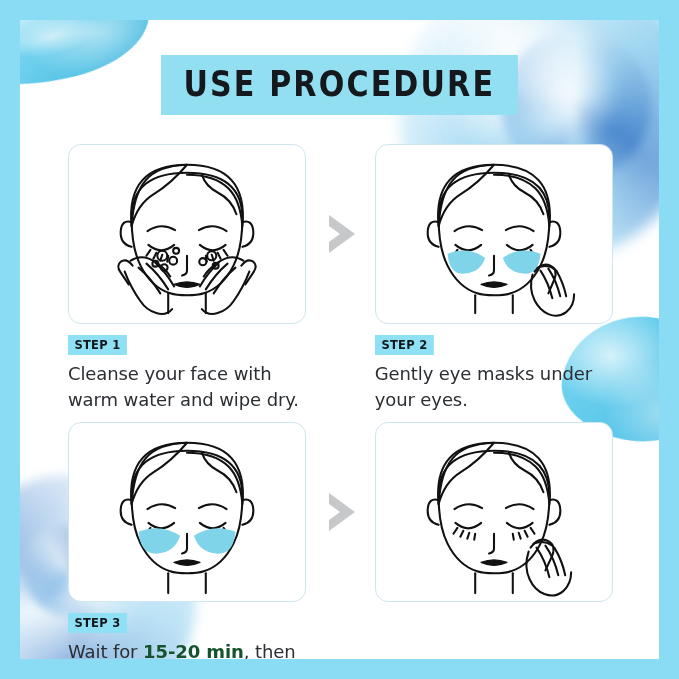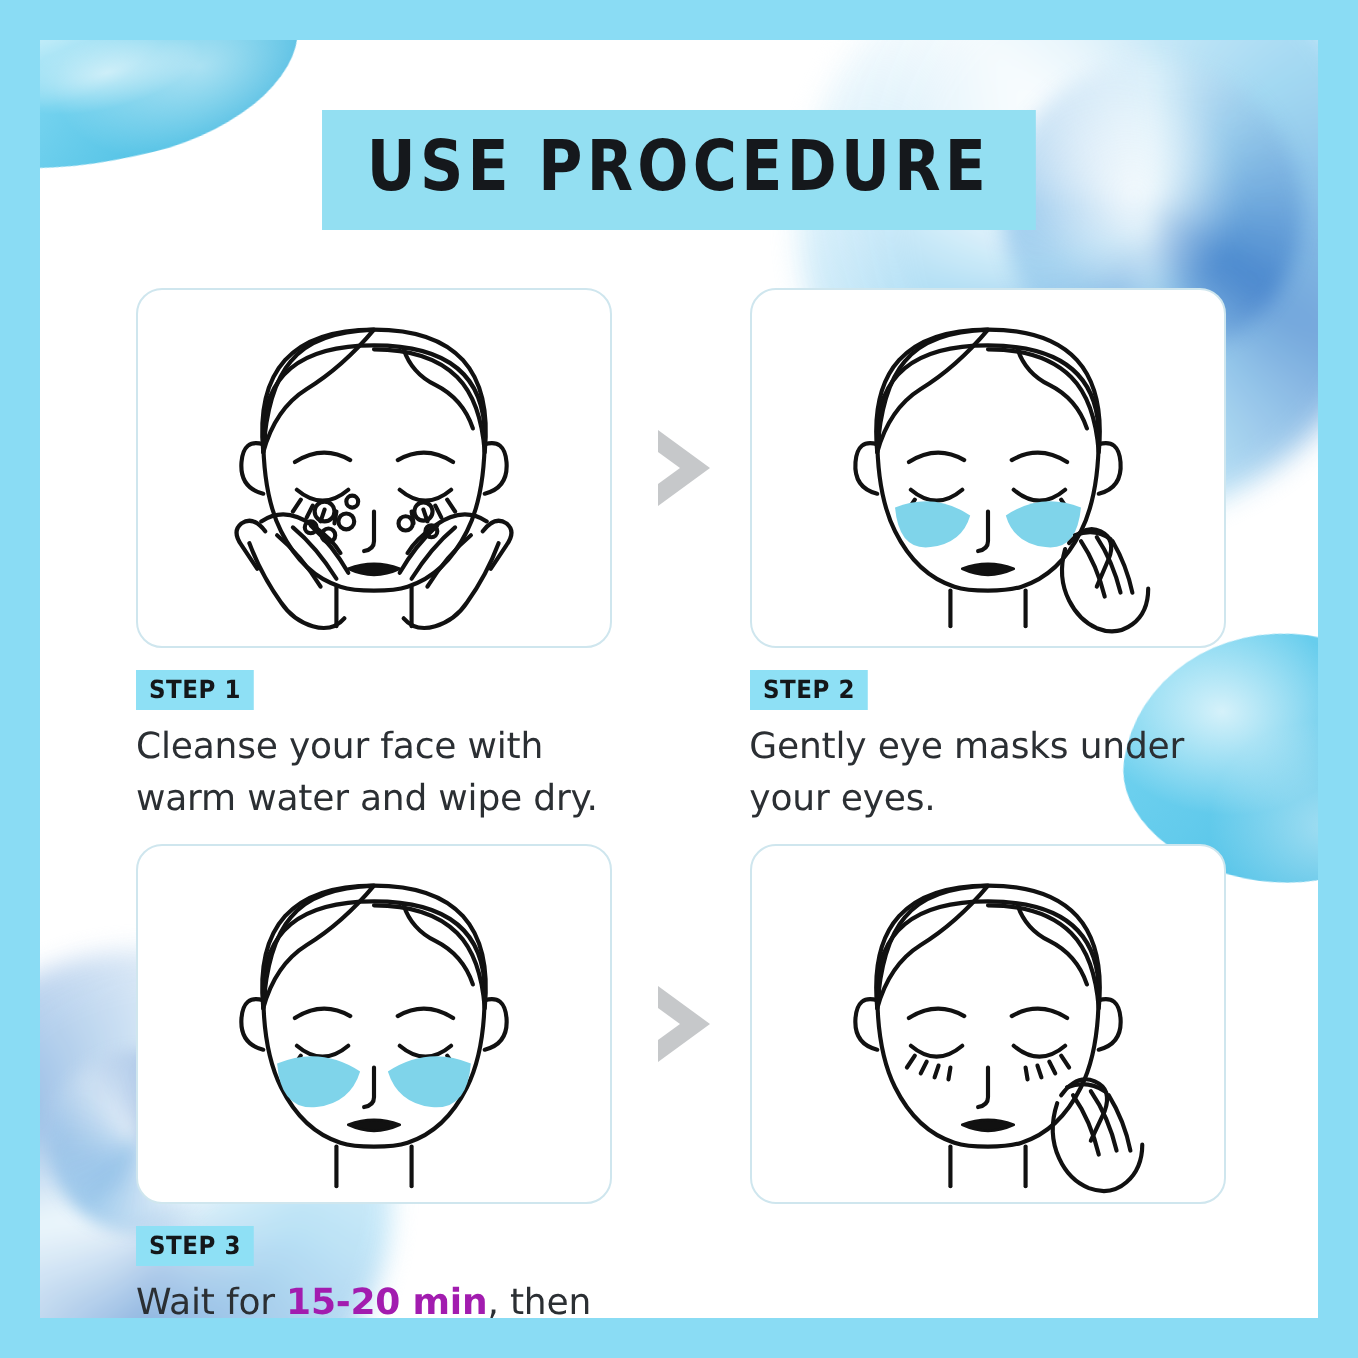--- a/index.html
+++ b/index.html
@@ -213,21 +213,21 @@
   }
   .desc {
     margin-top: 6px;
     color: #2b2f33;
     font-family: "DejaVu Sans", sans-serif;
     font-size: 18px;
     line-height: 1.42;
     letter-spacing: -0.1px;
     max-width: 252px;
   }
-  .desc b { font-weight: bold; color: #a21caf; }
+  .desc b { font-weight: bold; color: #14532d; }
 </style>
 </head>
 <body>
 
 <div class="poster">
   <div class="canvas">
 
     <div class="deco deco-gel-tl"></div>
     <div class="deco deco-swirl-tr"></div>
     <div class="deco deco-swirl-tr2"></div>

